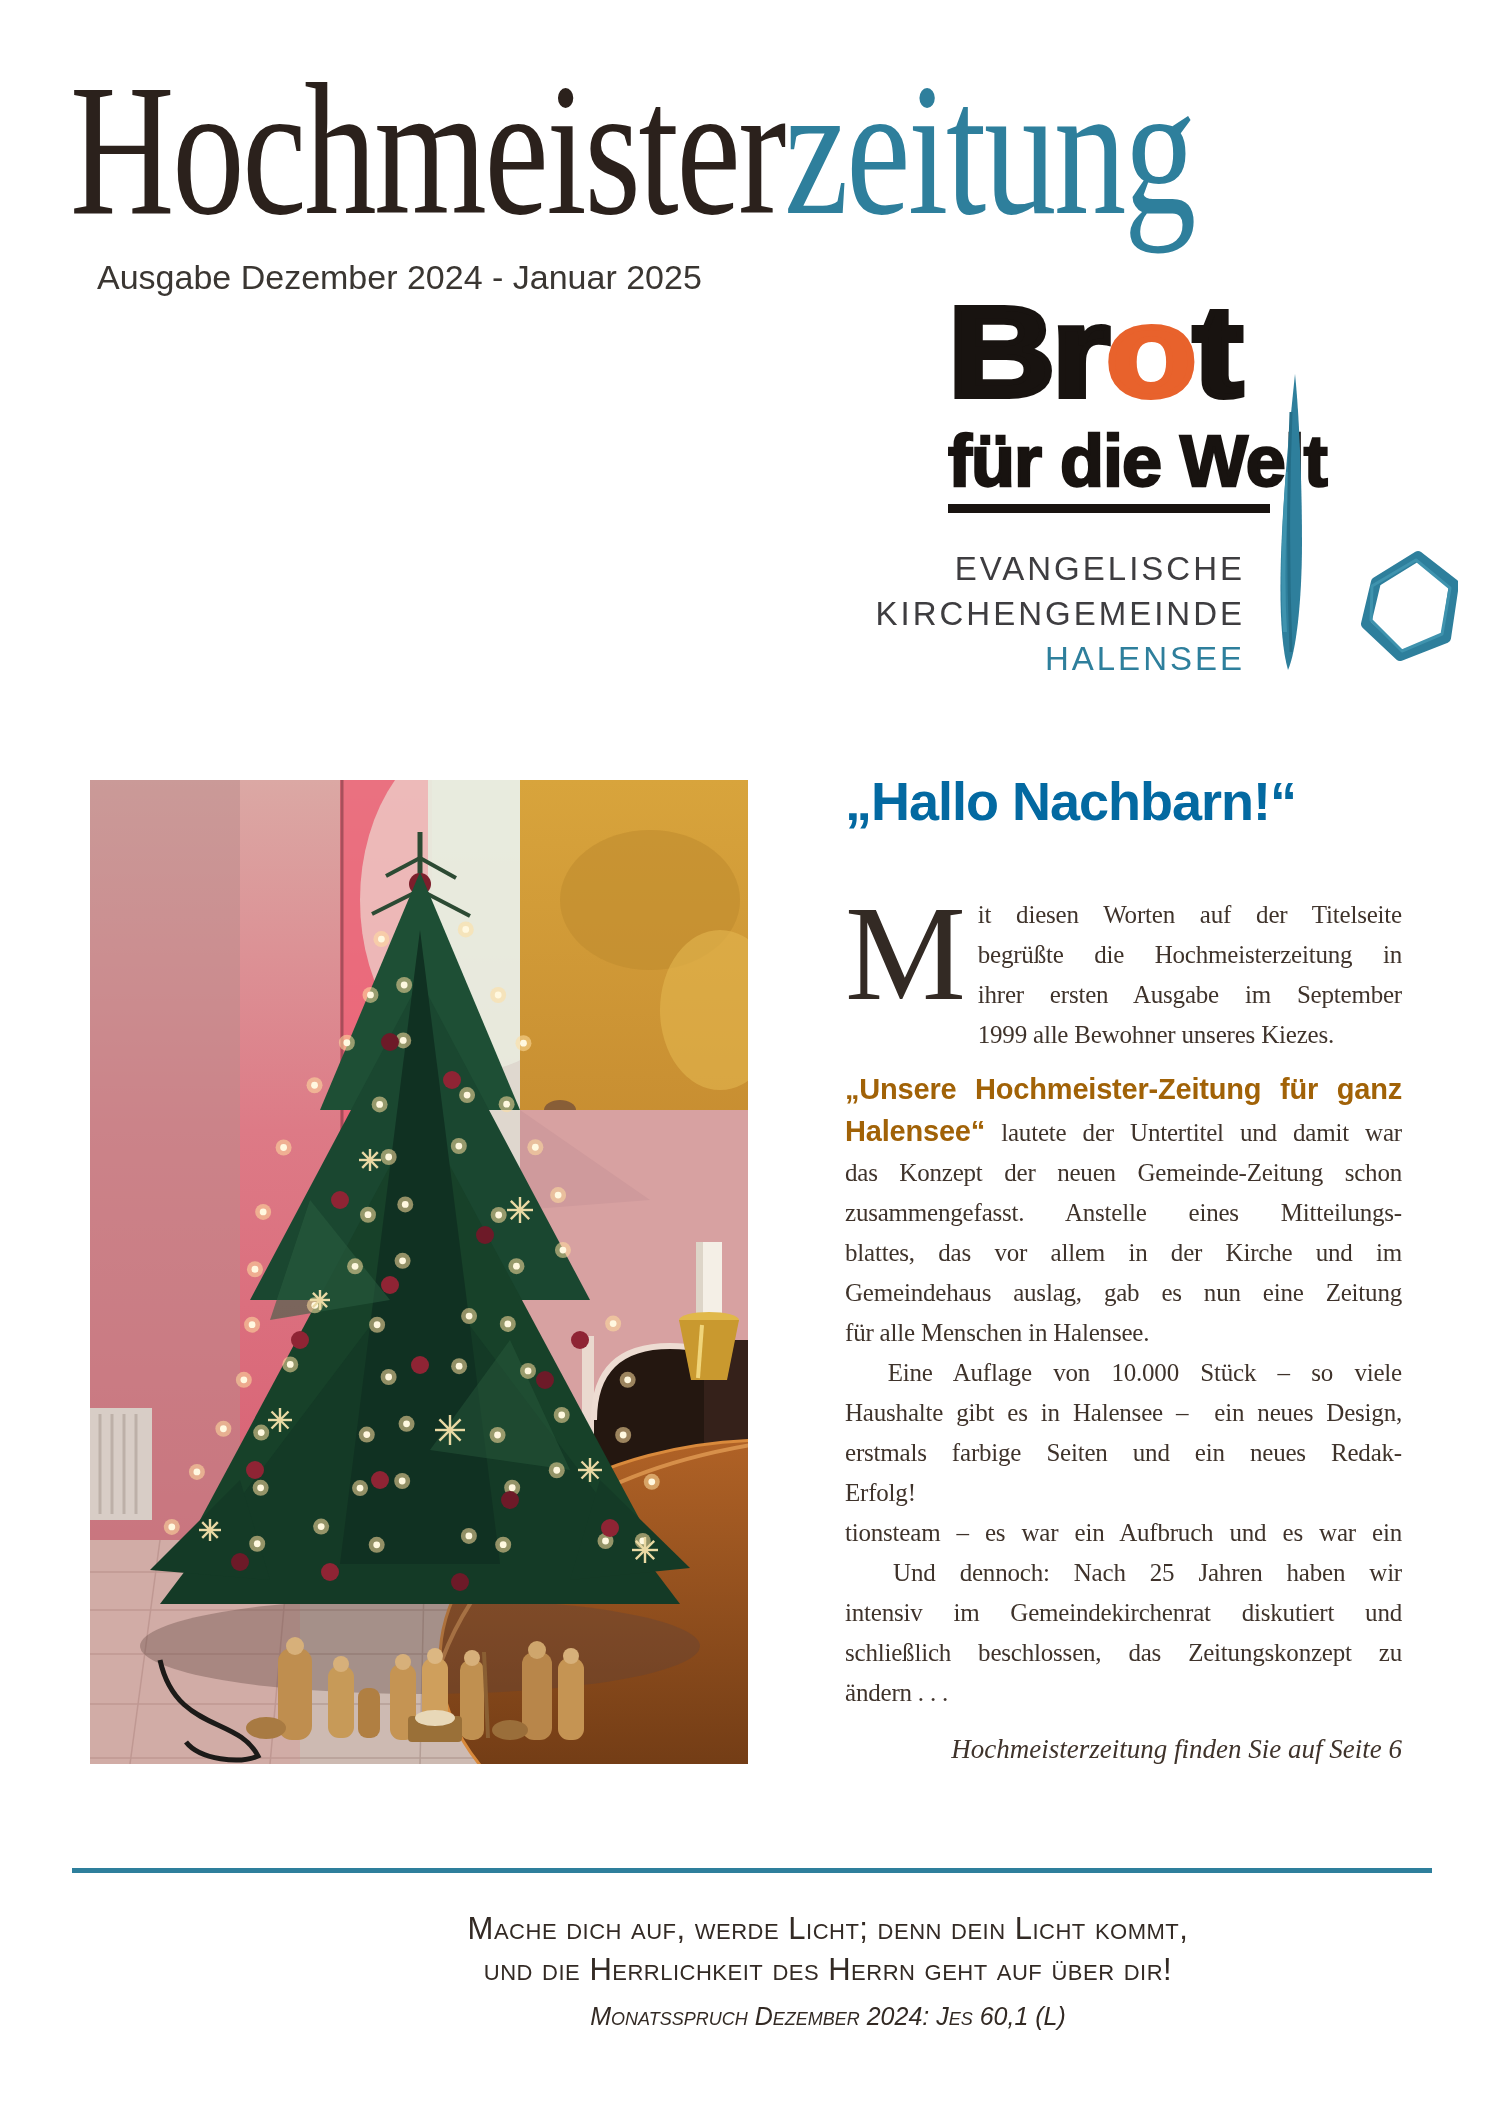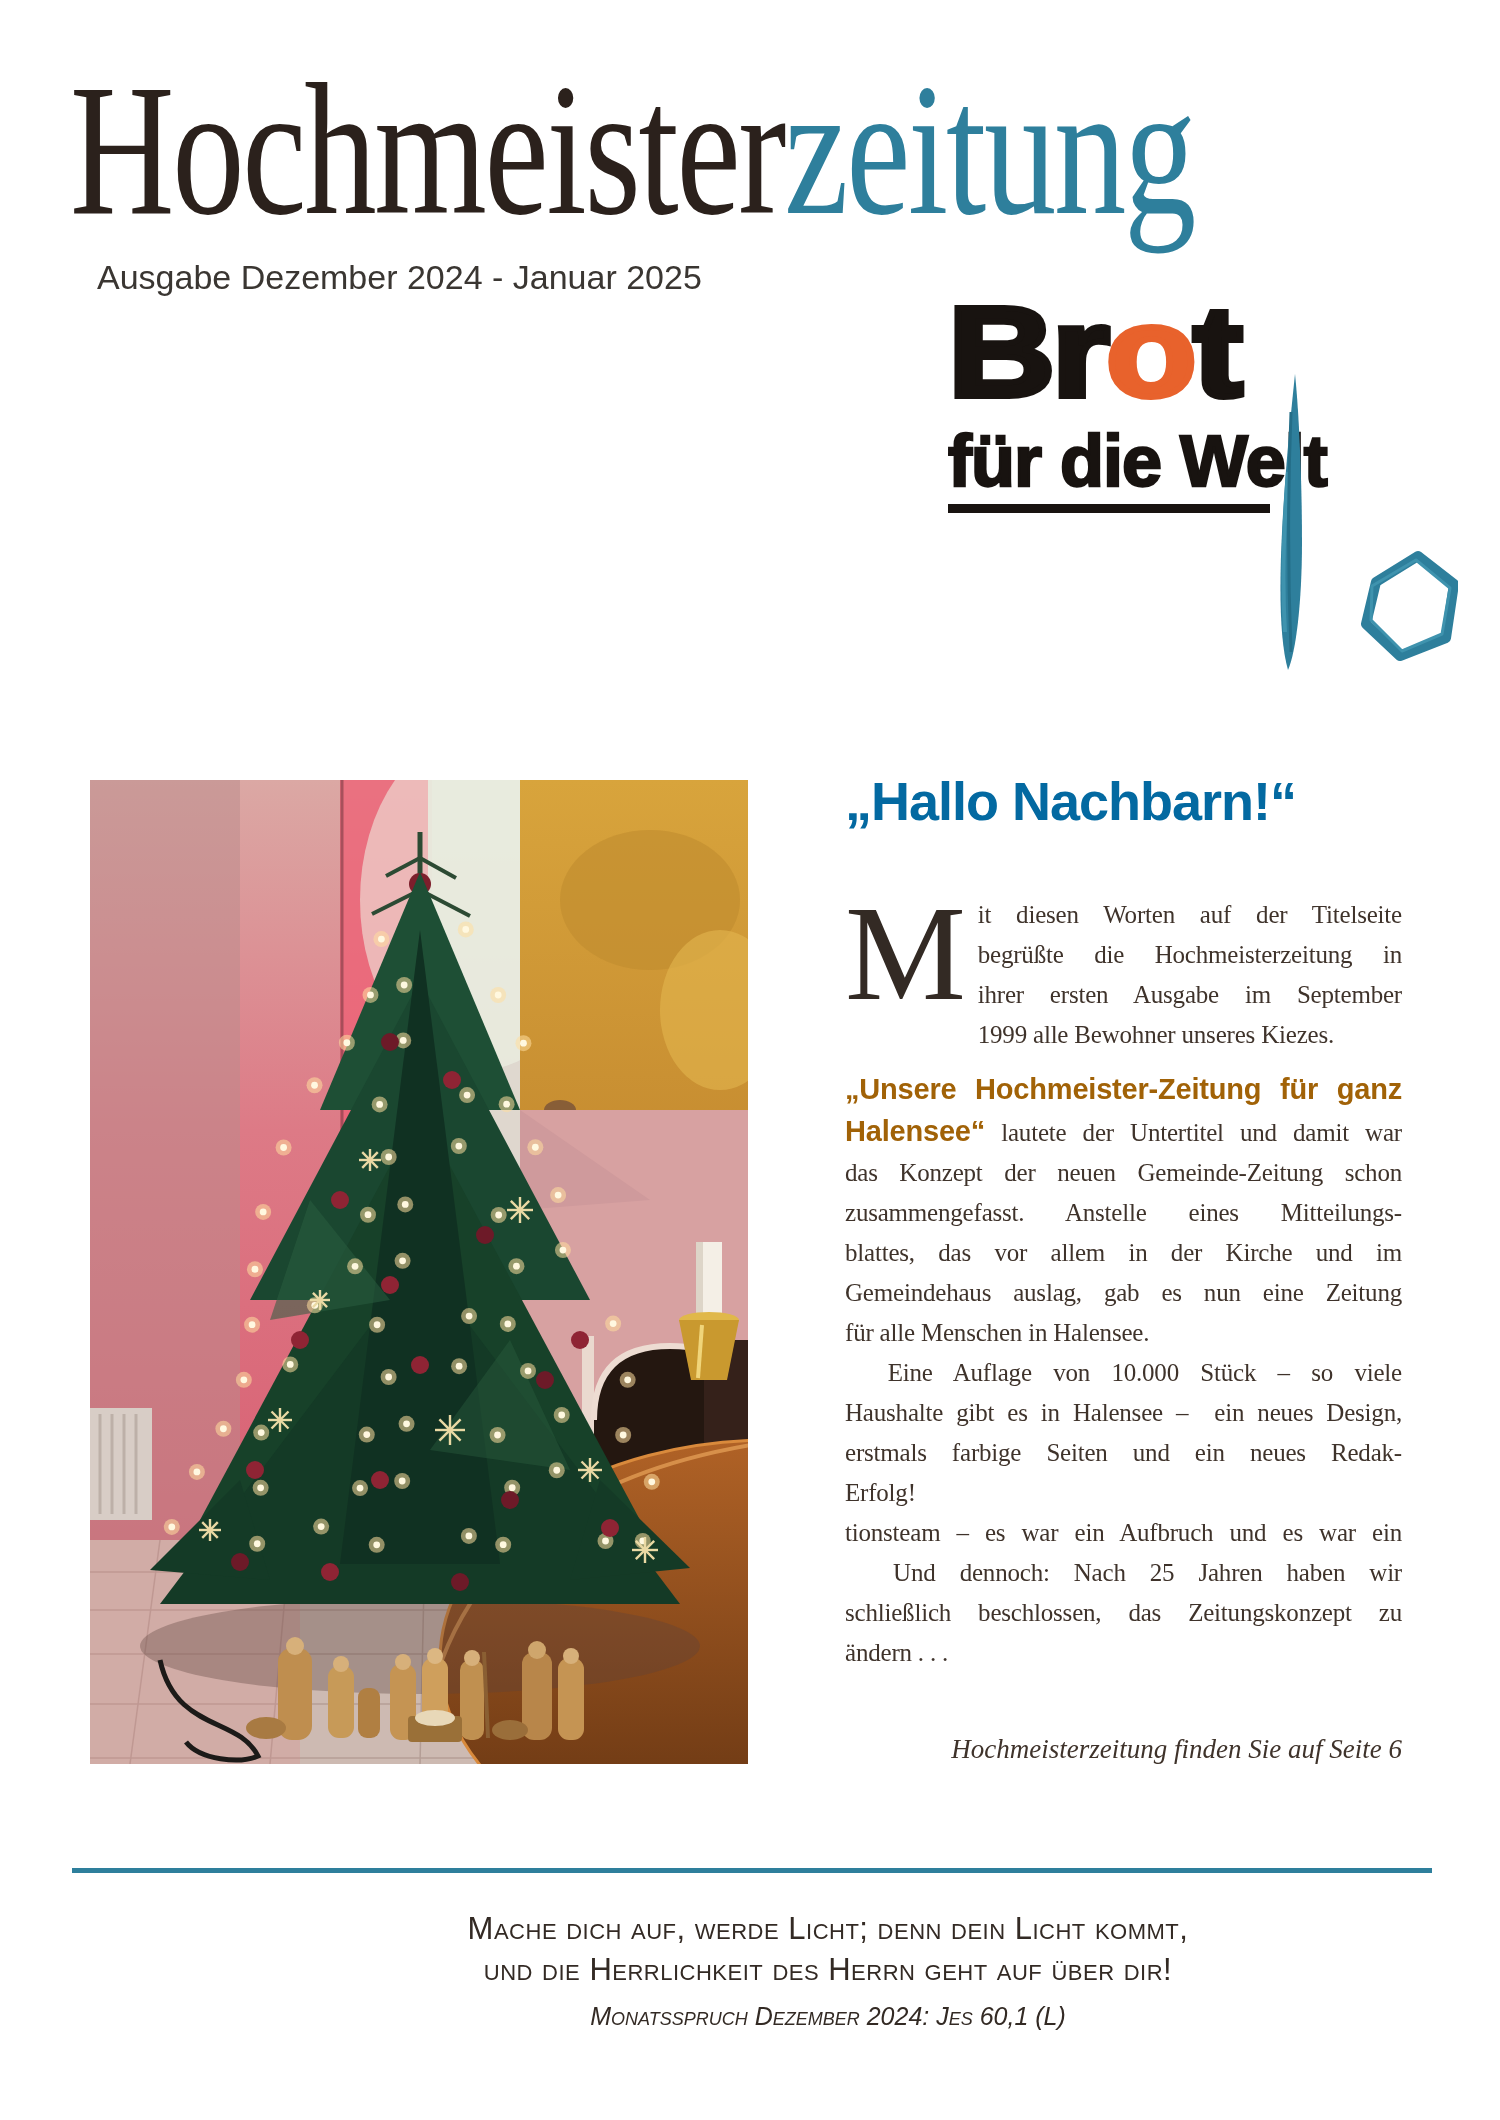--- a/index.html
+++ b/index.html
@@ -76,20 +76,25 @@
   </div>
 
   <svg class="brush" width="200" height="340" viewBox="0 0 200 340">
     <path d="M37 22 C33 60 27 120 24 180 C21 240 22 290 30 318 C38 300 44 250 44 190 C44 130 41 60 37 22 Z" fill="#2e7f9c"></path>
     <path d="M30 120 C26 170 24 230 27 280" stroke="#3f93ae" stroke-width="4" fill="none"></path>
     <path d="M33 60 C31 110 29 200 33 300" stroke="#246e88" stroke-width="3" fill="none"></path>
     <path d="M118 230 L160 204 L196 232 L188 286 L142 304 L108 272 Z" fill="none" stroke="#2e7f9c" stroke-width="10" stroke-linejoin="round"></path>
     <path d="M114 234 L158 208 L192 236 L184 282 L144 299 L113 268 Z" fill="none" stroke="#3f93ae" stroke-width="3" stroke-linejoin="round"></path>
   </svg>
 
+  <div class="church">
+    <div>EVANGELISCHE</div>
+    <div>KIRCHENGEMEINDE</div>
+    <div class="halensee">HALENSEE</div>
+  </div>
 
   <svg class="photo" viewBox="0 0 658 984">
     <defs>
       <linearGradient id="gLeft" x1="0" y1="0" x2="0" y2="1">
         <stop offset="0" stop-color="#dba8a4"></stop>
           <stop offset=".45" stop-color="#dd7a86"></stop>
         <stop offset="1" stop-color="#d85f72"></stop>
       </linearGradient>
       <linearGradient id="gGold" x1="0" y1="0" x2="0" y2="1">
         <stop offset="0" stop-color="#d8a43c"></stop>
@@ -402,20 +407,21 @@
         </div>
       <div>
           <div class="jline">&nbsp;&nbsp;Eine Auflage von 10.000 Stück – so viele</div>
           <div class="jline">Haushalte gibt es in Halensee –&nbsp; ein neues Design,</div>
           <div class="jline">erstmals farbige Seiten und ein neues Redak-</div>
           <div class="jline last">Erfolg!</div>
           <div class="jline">tionsteam – es war ein Aufbruch und es war ein</div>
         </div>
       <div>
           <div class="jline">&nbsp;&nbsp;Und dennoch: Nach 25 Jahren haben wir</div>
+          <div class="jline">intensiv im Gemeindekirchenrat diskutiert und</div>
           <div class="jline">schließlich beschlossen, das Zeitungskonzept zu</div>
           <div class="jline last">ändern . . .</div>
         </div>
     </div>
     <div class="note">
       <div>Hochmeisterzeitung finden Sie auf Seite 6</div>
     </div>
   </div>
 
   <div class="rule"></div>

